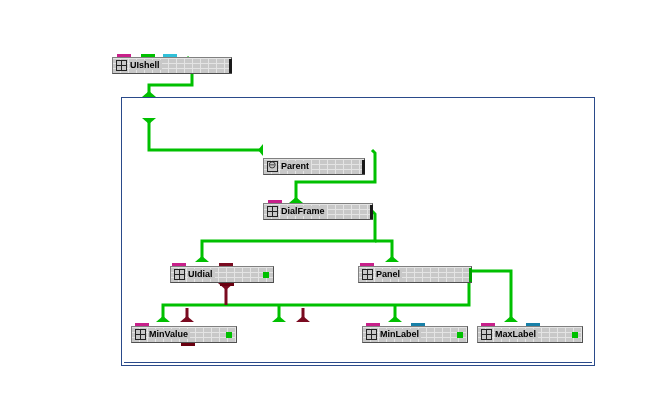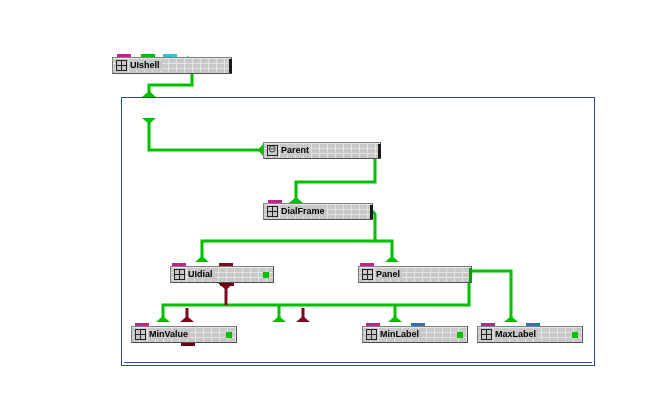--- a/index.html
+++ b/index.html
@@ -77,21 +77,21 @@
 
   <div class="node" style="left:80px;top:57px;width:120px;margin-left:32px;">
     <span class="tab magenta" style="left:4px;"></span>
     <span class="tab green" style="left:28px;"></span>
     <span class="tab cyan" style="left:50px;"></span>
     <span class="node-icon"></span>
     <span class="node-label">UIshell</span>
     <span class="right-port"></span>
   </div>
 
-  <div class="node" style="left:263px;top:142px;width:118px;">
+  <div class="node" style="left:263px;top:158px;width:102px;">
     <span class="node-icon parent-icon"></span>
     <span class="node-label">Parent</span>
     <span class="right-port"></span>
   </div>
 
   <div class="node" style="left:263px;top:203px;width:110px;text-align:right;">
     <span class="tab magenta" style="left:4px;"></span>
     <span class="node-icon"></span>
     <span class="node-label">DialFrame</span>
     <span class="right-port"></span>

